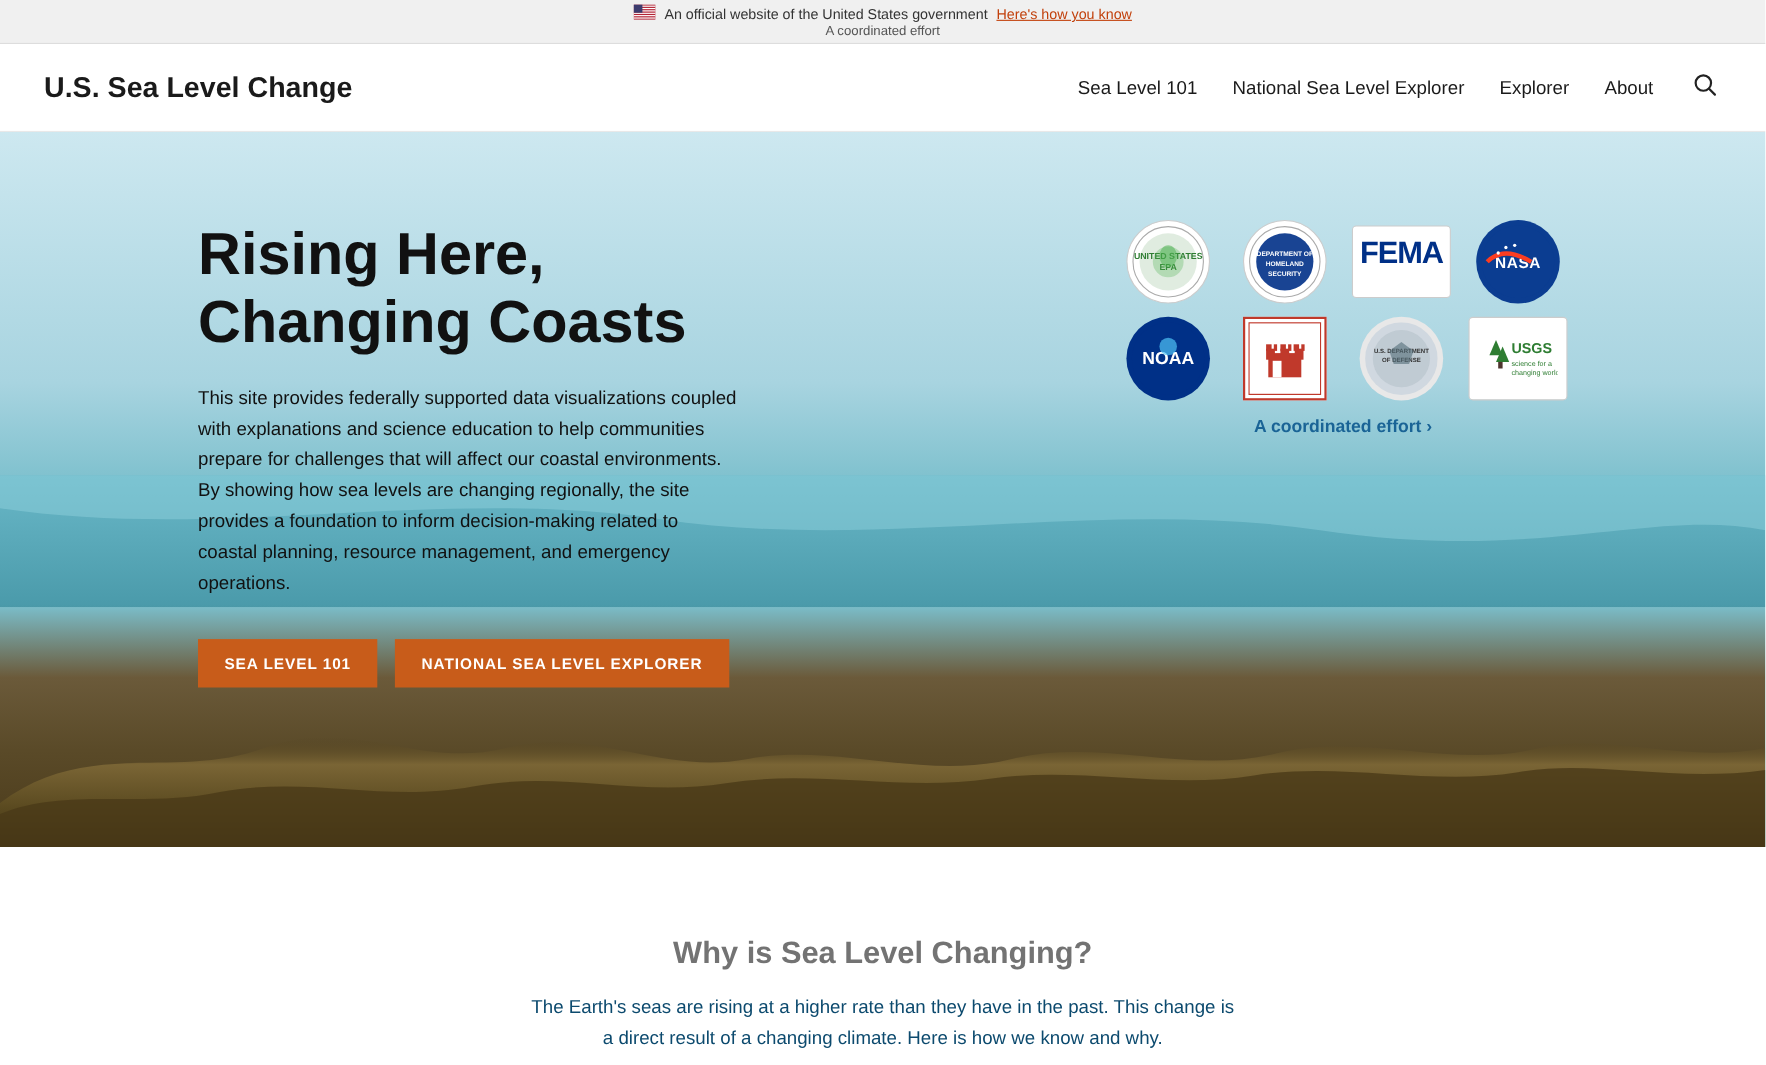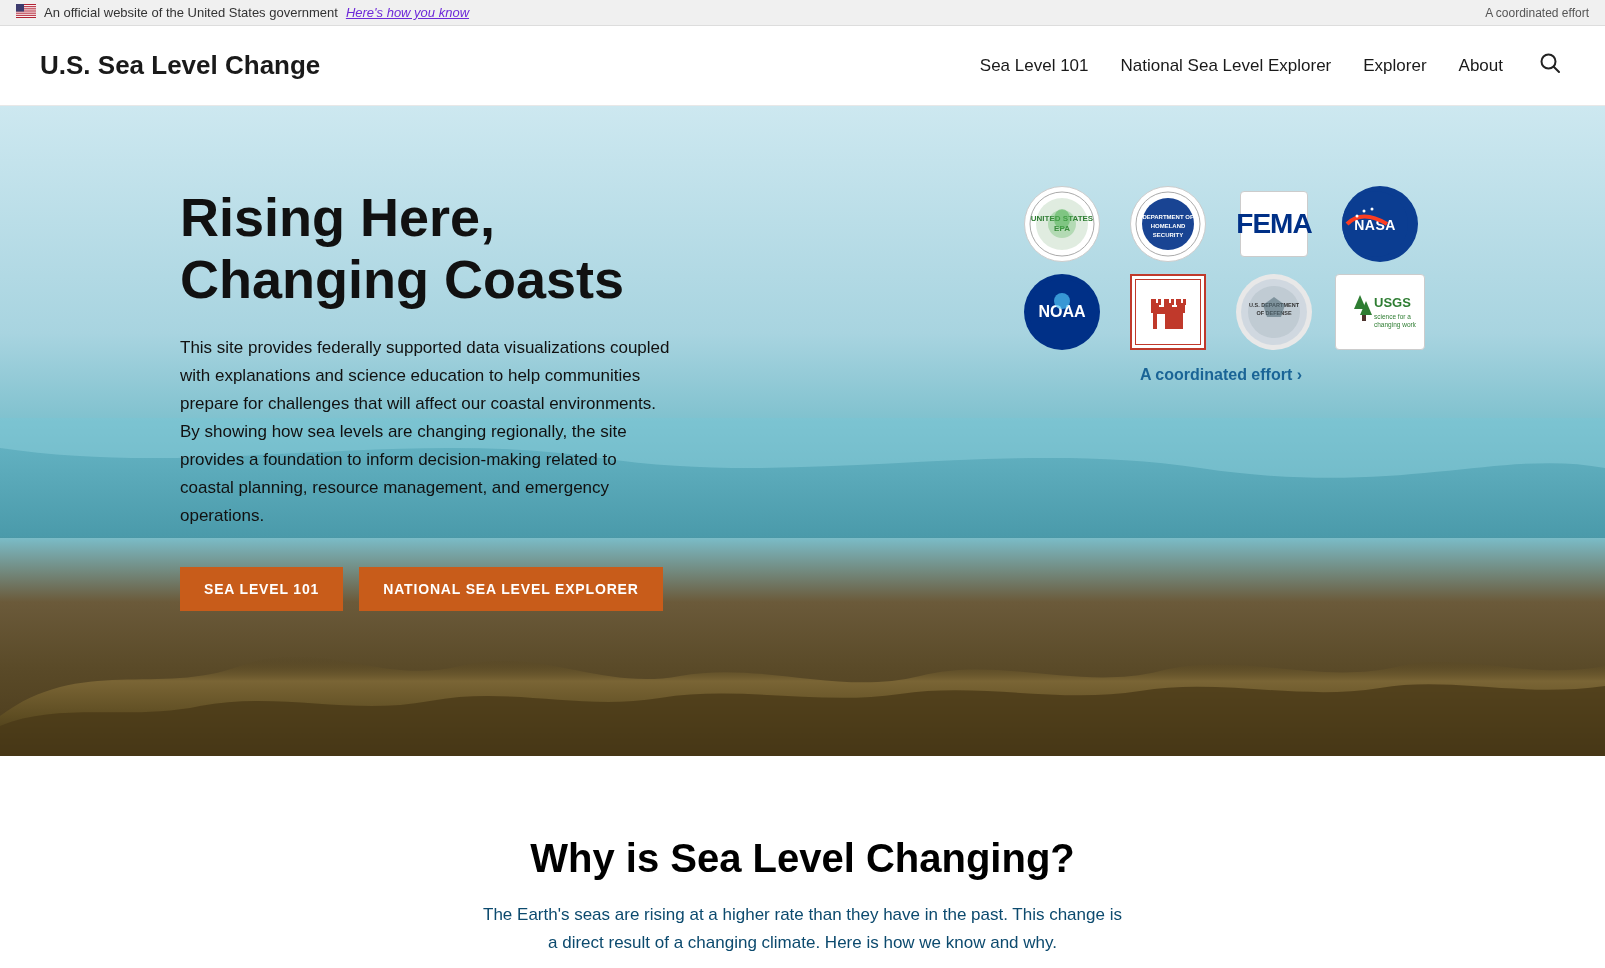--- a/index.html
+++ b/index.html
@@ -8,30 +8,30 @@
     
     .gov-banner {
       background: #f0f0f0;
       display: flex;
       align-items: center;
       justify-content: space-between;
       padding: 4px 16px;
       font-size: 13px;
       color: #333;
       border-bottom: 1px solid #ddd;
+      flex-direction: column;
     }
     .gov-banner-left {
       display: flex;
       align-items: center;
       gap: 8px;
     }
     .gov-banner a {
-      color: #6d28d9;
+      color: #c2410c;
       text-decoration: underline;
-      font-style: italic;
     }
     .gov-banner-right {
       font-size: 12px;
       color: #555;
     }
 
     
     .site-header {
       display: flex;
       align-items: center;
@@ -147,21 +147,21 @@
       text-align: center;
       border: 1px solid #ccc;
       background: #fff;
     }
     .logo-epa { background: #fff; align-items: center; }
     .logo-dhs { background: #fff; }
     .logo-nasa {
       width: 76px; height: 76px;
       border-radius: 50%;
       background: #0b3d91;
-      display: flex; align-items: center; justify-content: flex-start;
+      display: flex; align-items: center; justify-content: center;
     }
     .logo-noaa {
       width: 76px; height: 76px;
       border-radius: 50%;
       background: #003087;
       display: flex; align-items: center; justify-content: center;
       color: #fff; font-size: 18px; font-weight: 900;
     }
     .logo-acoe {
       width: 76px; height: 76px;
@@ -193,23 +193,23 @@
       width: 100%;
     }
 
     
     .why-section {
       padding: 80px 40px 60px;
       text-align: center;
       background: #fff;
     }
     .why-title {
-      font-size: 40px;
+      font-size: 28px;
       font-weight: 800;
-      color: #000000;
+      color: #737373;
       margin-bottom: 20px;
     }
     .why-desc {
       font-size: 17px;
       color: #0c4a6e;
       line-height: 1.65;
       max-width: 640px;
       margin: 0 auto;
     }
   </style>
@@ -307,21 +307,21 @@
     <div class="logo-circle logo-dhs">
       <svg width="66" height="66" viewBox="0 0 66 66" xmlns="http://www.w3.org/2000/svg">
         <circle cx="33" cy="33" r="32" fill="#fff" stroke="#aaa" stroke-width="1"></circle>
         <circle cx="33" cy="33" r="26" fill="#003087" opacity="0.9"></circle>
         <text x="33" y="28" font-size="6" font-weight="bold" fill="#fff" text-anchor="middle" font-family="Arial">DEPARTMENT OF</text>
         <text x="33" y="37" font-size="6" font-weight="bold" fill="#fff" text-anchor="middle" font-family="Arial">HOMELAND</text>
         <text x="33" y="46" font-size="6" font-weight="bold" fill="#fff" text-anchor="middle" font-family="Arial">SECURITY</text>
       </svg>
     </div>
 
-    <div style="background:#fff; border:1px solid #ccc; border-radius:4px; padding:8px 12px; display:flex; align-items:center; justify-content:center; width:68px; height:66px;">
+    <div style="background:#fff; border:1px solid #ccc; border-radius:4px; padding:8px 12px; display:flex; align-items:flex-start; justify-content:center; width:90px; height:66px;">
       <span style="font-size:28px; font-weight:900; color:#003087; letter-spacing:-1px; font-family:Arial;">FEMA</span>
     </div>
 
     <div class="logo-nasa">
       <svg width="66" height="66" viewBox="0 0 66 66" xmlns="http://www.w3.org/2000/svg">
         <circle cx="33" cy="33" r="33" fill="#0b3d91"></circle>
         <text x="33" y="39" font-size="14" font-weight="900" fill="#fff" text-anchor="middle" font-family="Arial" letter-spacing="0.5">NASA</text>
 
         <path d="M5,33 Q20,18 45,33" stroke="#fc3d21" stroke-width="4" fill="none"></path>
 

